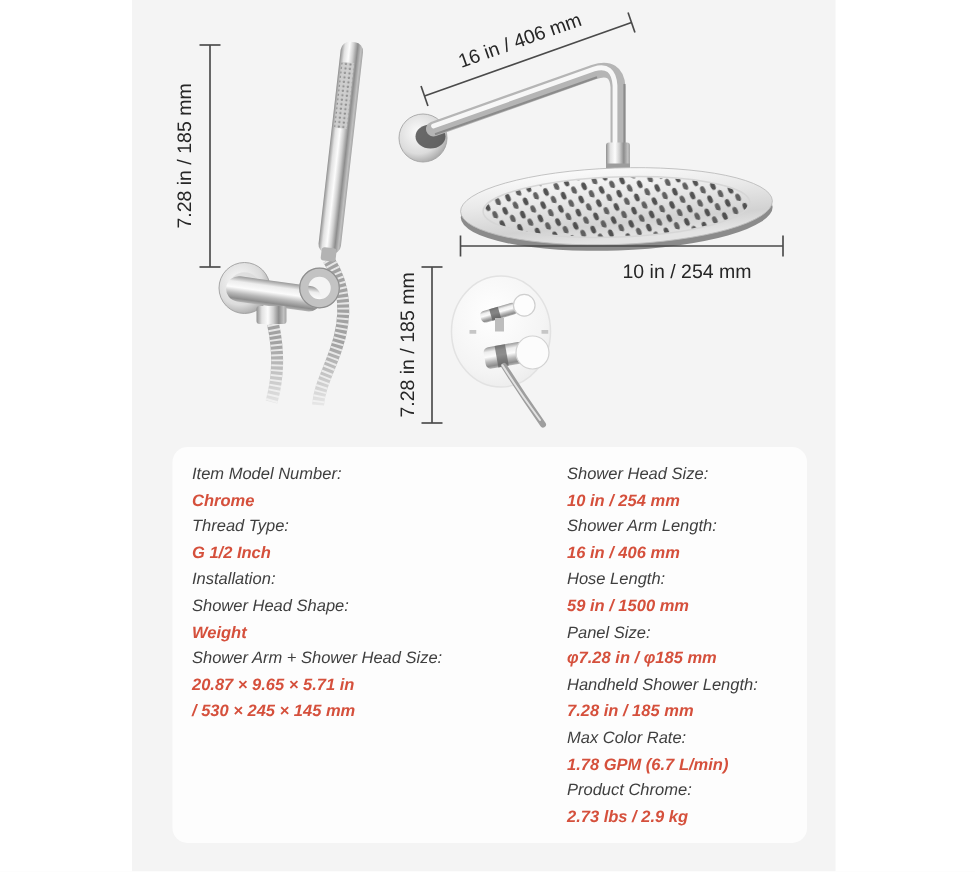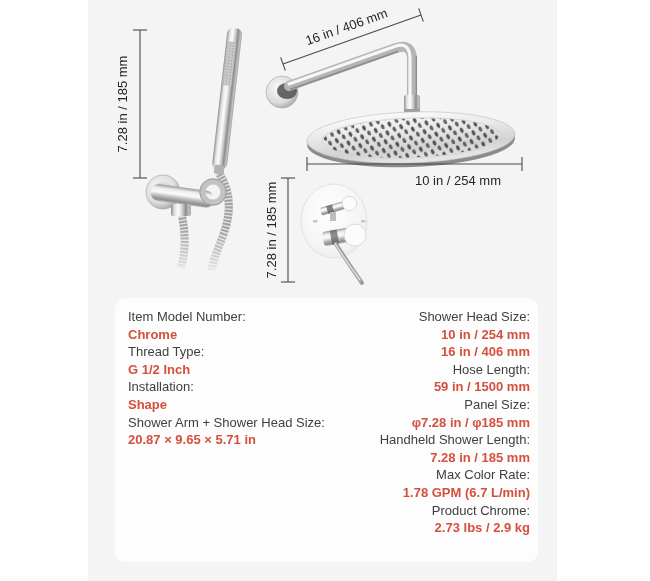--- a/index.html
+++ b/index.html
@@ -5,23 +5,23 @@
   html,body{margin:0;padding:0;background:#ffffff;}
   #page{position:relative;width:650px;height:581px;background:#ffffff;overflow:hidden;
         font-family:"Liberation Sans", sans-serif;}
   #stage{position:absolute;left:88px;top:0;width:469px;height:581px;background:#f4f4f4;}
   #diagram-svg{position:absolute;left:0;top:0;}
   .dim-line{stroke:#4a4a4a;stroke-width:1.1;}
   .dim-text{font-family:"Liberation Sans",sans-serif;font-size:13px;font-weight:500;fill:#262626;}
   
   #spec-panel{position:absolute;left:115px;top:298px;width:423px;height:264px;
               background:#fdfdfd;border-radius:10px;}
-  .col{position:absolute;top:10px;line-height:17.6px;font-size:13px;}
+  .col{position:absolute;top:10px;line-height:17.6px;font-size:11px;font-style:italic;}
   #col-left{left:13px;width:242px;}
-  #col-right{left:263px;width:152px;text-align:right;}
+  #col-right{left:263px;width:152px;}
   .lab{color:#3f3f3f;font-weight:400;white-space:nowrap;}
   .val{color:#d5503c;font-weight:700;white-space:nowrap;}
 </style>
 </head>
 <body>
 
 <div id="page">
   <div id="stage"></div>
 
   <svg id="diagram-svg" width="650" height="300" viewBox="0 0 650 300">
@@ -165,27 +165,30 @@
     </g>
   </svg>
 
   <div id="spec-panel">
     <div class="col" id="col-left">
       <div class="lab">Item Model Number:</div>
       <div class="val">Chrome</div>
       <div class="lab">Thread Type:</div>
       <div class="val">G 1/2 Inch</div>
       <div class="lab">Installation:</div>
-      <div class="val">Shape</div>
+      <div class="lab">Shower Head Shape:</div>
+      <div class="val">Weight</div>
       <div class="lab">Shower Arm + Shower Head Size:</div>
       <div class="val">20.87 × 9.65 × 5.71 in</div>
+      <div class="val">/ 530 × 245 × 145 mm</div>
     </div>
     <div class="col" id="col-right">
       <div class="lab">Shower Head Size:</div>
       <div class="val">10 in / 254 mm</div>
+      <div class="lab">Shower Arm Length:</div>
       <div class="val">16 in / 406 mm</div>
       <div class="lab">Hose Length:</div>
       <div class="val">59 in / 1500 mm</div>
       <div class="lab">Panel Size:</div>
       <div class="val">φ7.28 in / φ185 mm</div>
       <div class="lab">Handheld Shower Length:</div>
       <div class="val">7.28 in / 185 mm</div>
       <div class="lab">Max Color Rate:</div>
       <div class="val">1.78 GPM (6.7 L/min)</div>
       <div class="lab">Product Chrome:</div>

